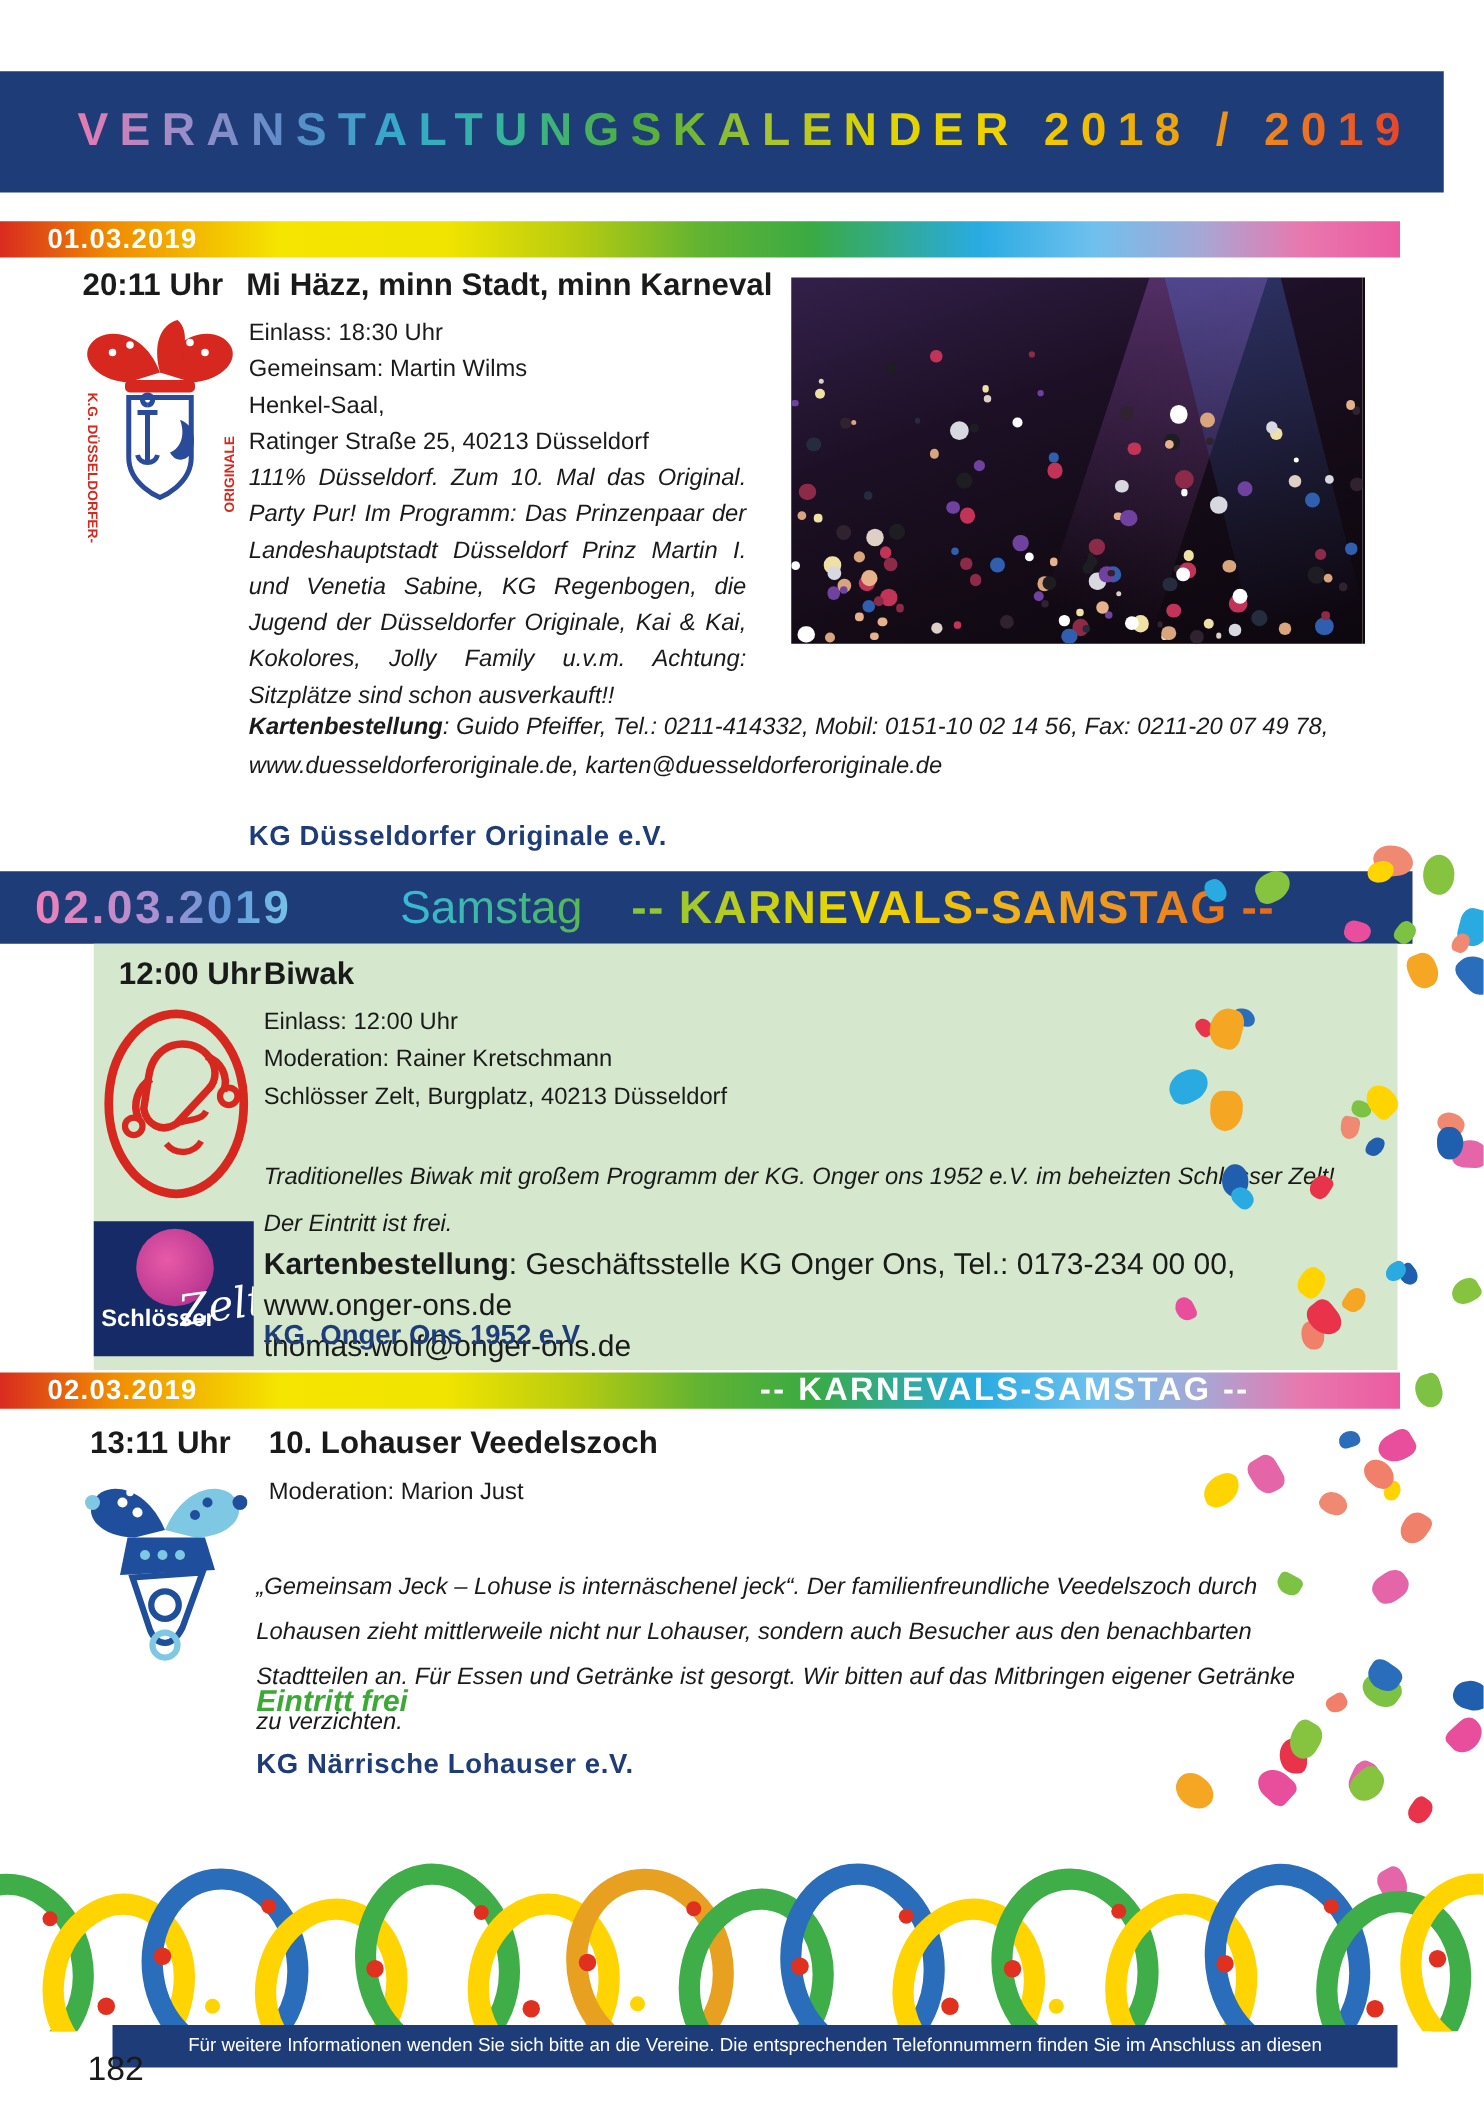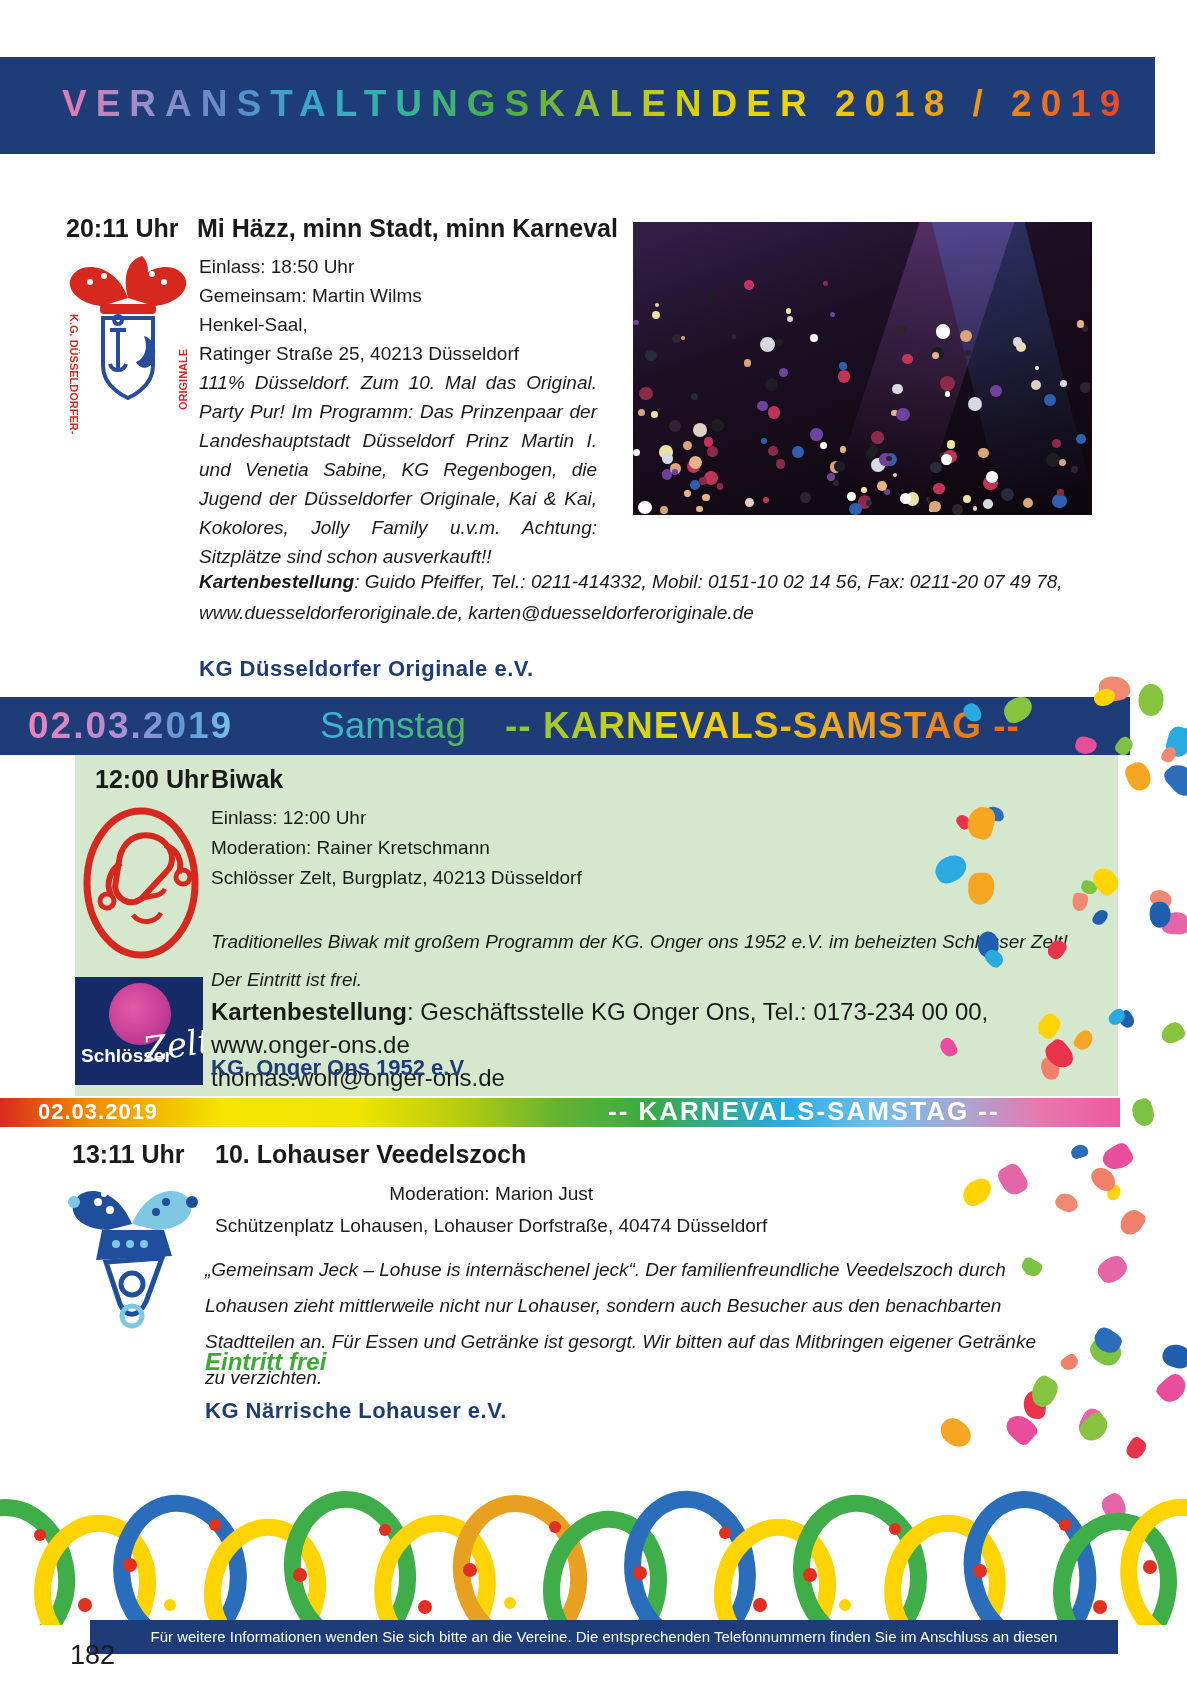--- a/index.html
+++ b/index.html
@@ -84,20 +84,23 @@
 </style>
 </head>
 <body>
 
 <div class="page">
 
   <div class="header-bar">
     <div class="header-title">VERANSTALTUNGSKALENDER 2018 / 2019</div>
   </div>
 
+  <div class="date-bar" id="date-bar-1">
+    <span class="db-date">01.03.2019</span>
+  </div>
 
   <div class="ev-time" style="left:66px;top:214px;">20:11 Uhr</div>
   <div class="ev-title" style="left:197px;top:214px;">Mi Häzz, minn Stadt, minn Karneval</div>
 
   <svg class="logo-svg" style="left:56px;top:250px;" width="145" height="195" viewBox="0 0 145 195">
     <path d="M72 48 C60 14 26 10 16 26 C8 38 22 54 46 56 Z" fill="#d6281e"></path>
     <path d="M72 48 C84 14 118 10 128 26 C136 38 122 54 98 56 Z" fill="#d6281e"></path>
     <path d="M72 48 C66 26 72 10 86 6 C96 14 92 34 84 48 Z" fill="#d6281e"></path>
     <circle cx="34" cy="32" r="3" fill="#fff"></circle>
       <circle cx="48" cy="26" r="3" fill="#fff"></circle>
@@ -105,21 +108,21 @@
       <circle cx="96" cy="24" r="3" fill="#fff"></circle>
     <rect x="44" y="54" width="56" height="10" rx="4" fill="#d6281e"></rect>
     <path d="M47 68 h50 v48 c0 22 -25 32 -25 32 c0 0 -25 -10 -25 -32 Z" fill="#fff" stroke="#2a4a9a" stroke-width="4"></path>
     <path d="M62 80 v40 m-8 -6 c2 8 14 8 16 0 m-8 -34 h-8 m8 0 h8 m-8 -6 a4 4 0 1 1 0.1 0" stroke="#2a4a9a" stroke-width="4" fill="none"></path>
     <path d="M80 112 c10 -4 12 -16 8 -26 c8 2 14 12 10 24 c-4 10 -14 10 -18 2 Z" fill="#2a4a9a"></path>
     <text x="14" y="64" font-size="11" font-weight="bold" fill="#d6281e" transform="rotate(90 14 64)">K.G. DÜSSELDORFER-</text>
     <text x="131" y="160" font-size="11" font-weight="bold" fill="#d6281e" transform="rotate(-90 131 160)">ORIGINALE</text>
   </svg>
 
   <div class="ev-details" style="left:199px;top:252px;">
-    <div>Einlass: 18:50 Uhr</div>
+    <div>Einlass: 18:30 Uhr</div>
     <div>Gemeinsam: Martin Wilms</div>
     <div>Henkel-Saal,</div>
     <div>Ratinger Straße 25, 40213 Düsseldorf</div>
   </div>
 
   <div class="photo">
     <div class="beam beam1"></div>
     <div class="beam beam2"></div>
     <div style="position:absolute;left:0;top:0;width:457px;height:293px;">
         <div class="crowd-dot" style="left: 134.669px; top: 223.786px; width: 9.96521px; height: 9.96521px; background: rgb(140, 42, 72);"></div>
@@ -333,21 +336,20 @@
     <circle cx="48" cy="72" r="4" fill="#7ec8e3"></circle>
       <circle cx="62" cy="72" r="4" fill="#7ec8e3"></circle>
       <circle cx="76" cy="72" r="4" fill="#7ec8e3"></circle>
     <path d="M38 90 L94 86 L78 130 C70 146 58 146 52 132 Z" fill="#fff" stroke="#1f4e9c" stroke-width="5"></path>
     <circle cx="64" cy="112" r="11" fill="none" stroke="#1f4e9c" stroke-width="5"></circle>
     <circle cx="64" cy="144" r="10" fill="none" stroke="#7ec8e3" stroke-width="5"></circle>
   </svg>
 
   <div class="ev-details" style="left:215px;top:1178px;line-height:32px;text-align:center;">
     <div>Moderation: Marion Just</div>
-    <div>Schützenplatz Lohausen, Lohauser Dorfstraße, 40474 Düsseldorf</div>
   </div>
 
   <div class="ev-desc" style="left:205px;top:1252px;width:840px;line-height:36px;">„Gemeinsam Jeck – Lohuse is internäschenel jeck“. Der familienfreundliche Veedelszoch durch Lohausen zieht mittlerweile nicht nur Lohauser, sondern auch Besucher aus den benachbarten Stadtteilen an. Für Essen und Getränke ist gesorgt.  Wir bitten auf das Mitbringen eigener Getränke zu verzichten.</div>
 
   <div class="admission">Eintritt frei</div>
 
   <div class="club" style="left:205px;top:1398px;">KG Närrische Lohauser e.V.</div>
 
   <div class="confetti-layer">
       <div class="confetti" style="left: 1020.77px; top: 1393.65px; width: 27.5769px; height: 22.0615px; background: rgb(232, 51, 74); transform: rotate(271.109deg); border-radius: 57.5773% 50.8446% 36.0729% 31.9625%;"></div>

